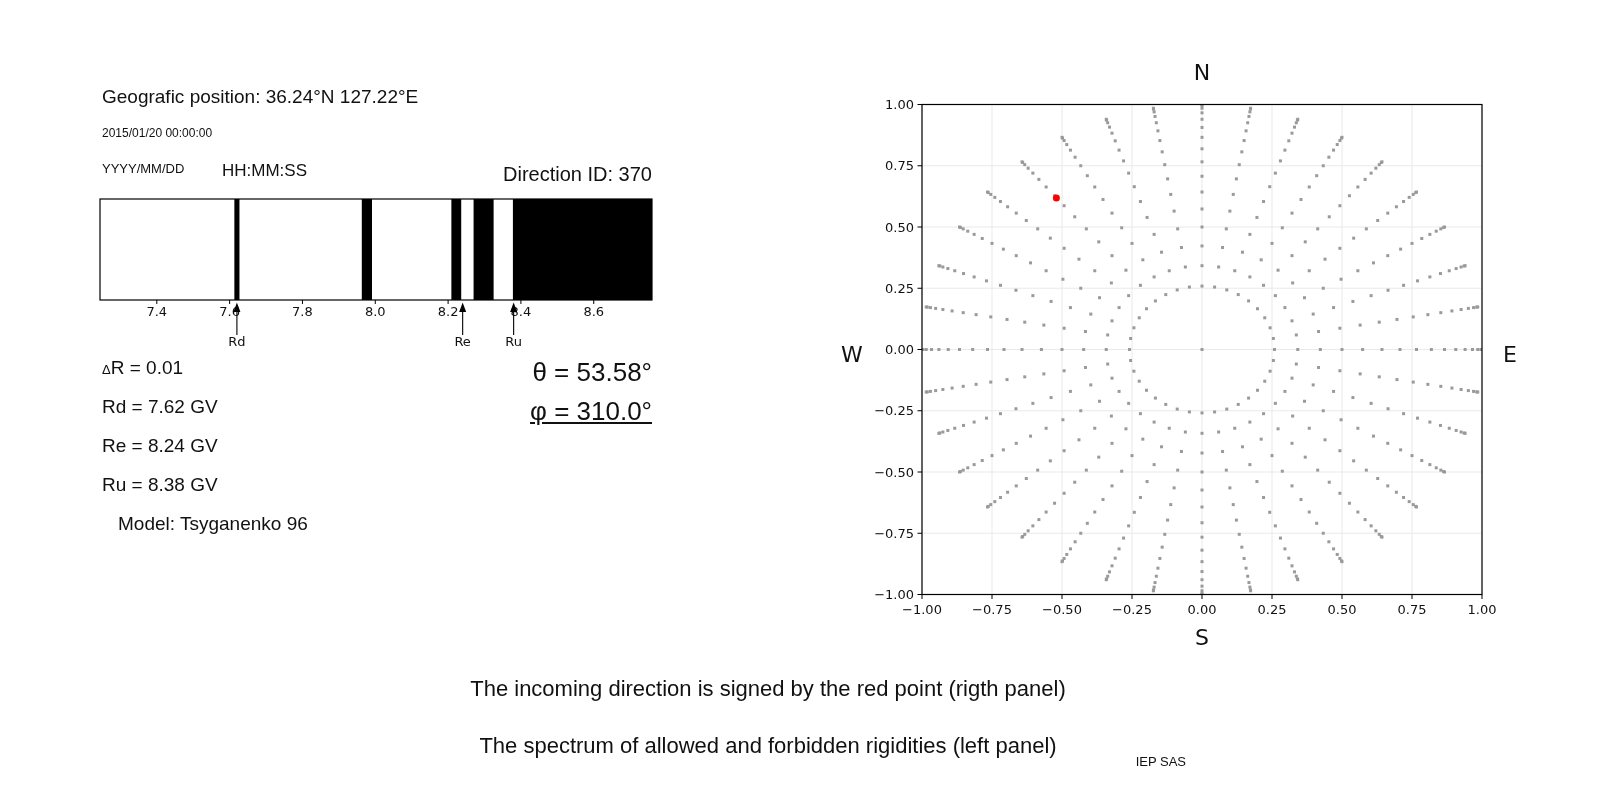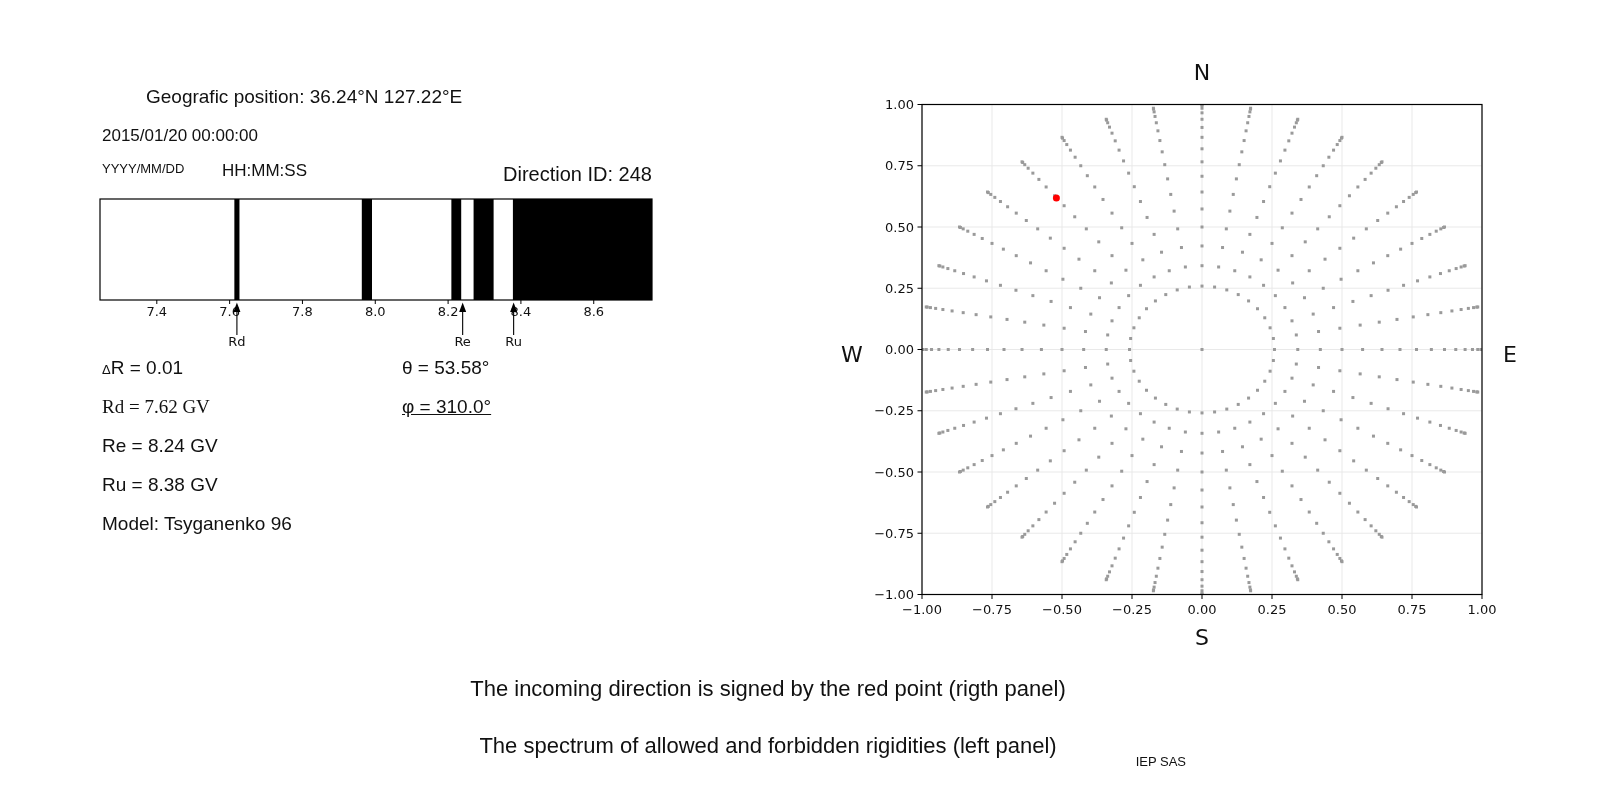--- a/index.html
+++ b/index.html
@@ -1,50 +1,50 @@
 <!DOCTYPE html>
 <html><head>
 <meta charset="utf-8">
 <style>
   html,body{margin:0;padding:0;background:#ffffff;}
   body{position:relative;width:1600px;height:800px;overflow:hidden;
        font-family:"Liberation Sans",sans-serif;color:#111;}
   .abs{position:absolute;white-space:nowrap;}
-  .hdr-pos     {left:102px;top:86px; font-size:19px;margin-left:44px;}
-  .hdr-date    {left:102px;top:126px;font-size:17px;}
+  .hdr-pos     {left:102px;top:86px; font-size:19px;}
+  .hdr-date    {left:102px;top:126px;font-size:12px;}
   .hdr-datefmt {left:102px;top:161px;font-size:13px;}
   .hdr-timefmt {left:222px;top:161px;font-size:17px;}
   .hdr-dirid   {left:402px;top:163px;width:250px;text-align:right;font-size:20px;}
   .val {left:102px;font-size:19px;}
   .val-dR    {top:357px;}
-  .val-Rd    {top:396px;font-family:Liberation Serif, serif;}
+  .val-Rd    {top:396px;}
   .val-Re    {top:435px;text-align:right;}
   .val-Ru    {top:474px;}
-  .val-model {top:513px;}
+  .val-model {top:513px;margin-left:16px;}
   .dsym{font-size:13px;}
-  .ang {left:402px;width:250px;text-align:left;font-size:19px;}
+  .ang {left:402px;width:250px;text-align:right;font-size:26px;}
   .ang-theta{top:357px;}
   .ang-phi  {top:396px;text-decoration:underline;}
   .cap {left:368px;width:800px;text-align:center;font-size:22px;}
   .cap1{top:687px;margin-top:46px;}
   .cap2{top:676px;}
   .credit{left:386px;top:754px;width:800px;text-align:right;font-size:13px;}
   svg{position:absolute;overflow:visible;}
   #spectrum-svg {left:85px; top:185px;}
   #direction-svg{left:810px;top:40px;}
   svg text{font-family:"DejaVu Sans",sans-serif;fill:#111;}
 </style>
 </head>
 <body>
 
 <div class="abs hdr-pos">Geografic position: 36.24°N 127.22°E</div>
 <div class="abs hdr-date">2015/01/20 00:00:00</div>
 <div class="abs hdr-datefmt">YYYY/MM/DD</div>
 <div class="abs hdr-timefmt">HH:MM:SS</div>
-<div class="abs hdr-dirid">Direction ID: 248</div>
+<div class="abs hdr-dirid">Direction ID: 370</div>
 
 <svg id="spectrum-svg" width="600" height="175">
     <g>
       <rect x="149.35883905013216" y="14" width="5.09762532981506" height="101" fill="#000000"></rect>
       <rect x="276.79947229551465" y="14" width="10.195250659630403" height="101" fill="#000000"></rect>
       <rect x="366.3720316622691" y="14" width="9.831134564644174" height="101" fill="#000000"></rect>
       <rect x="388.5831134564643" y="14" width="20.02638522427435" height="101" fill="#000000"></rect>
       <rect x="427.90765171503966" y="14" width="139.09234828496034" height="101" fill="#000000"></rect>
     </g>
     <rect x="15" y="14" width="552" height="101" fill="none" stroke="#000" stroke-width="1.2"></rect>

